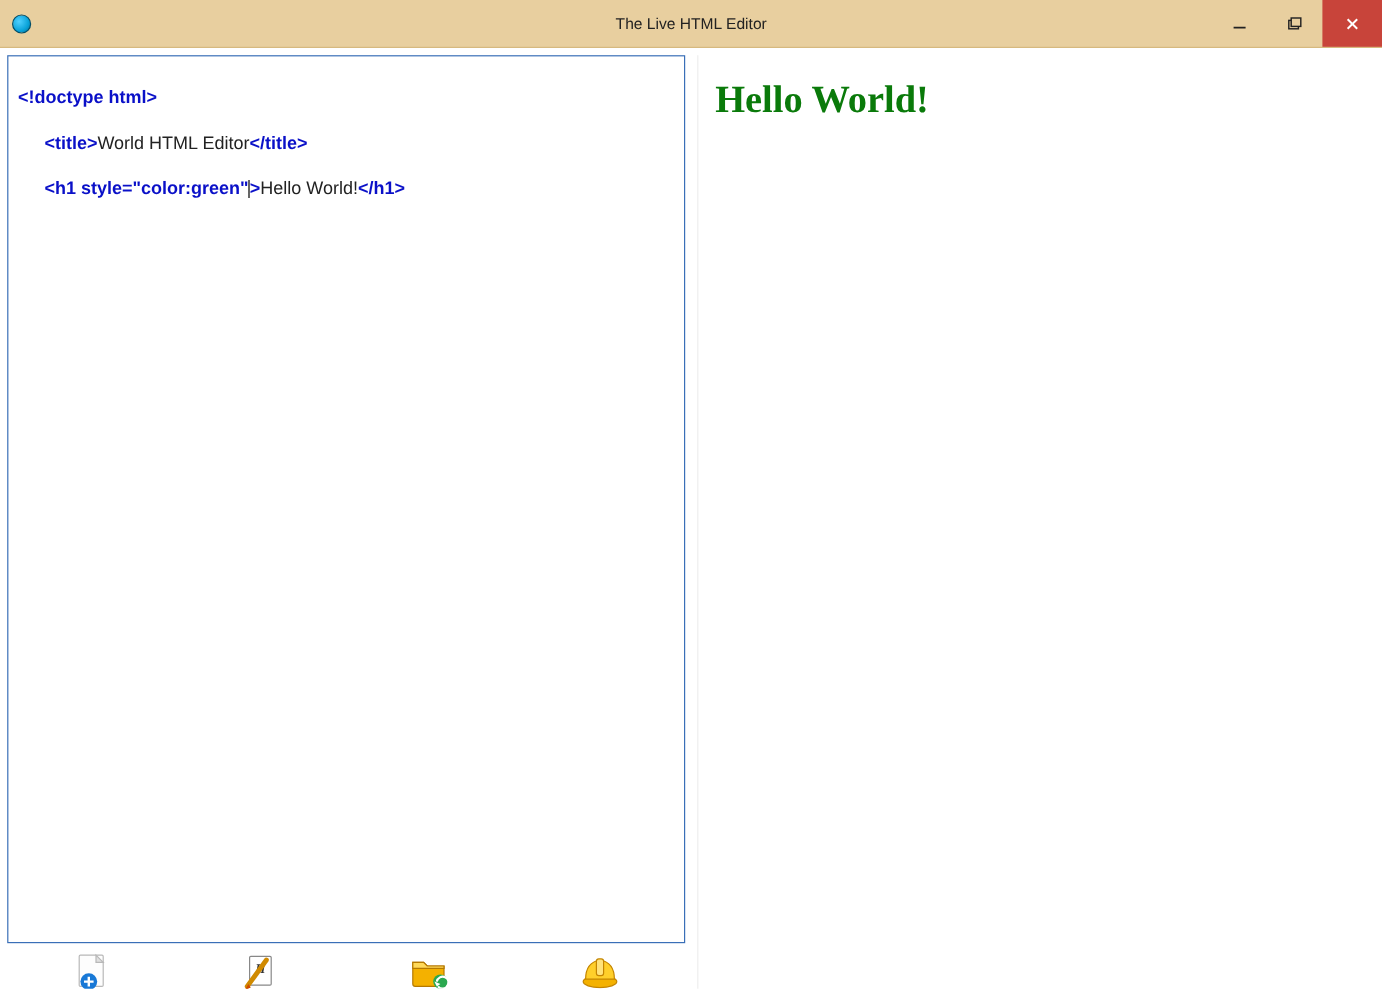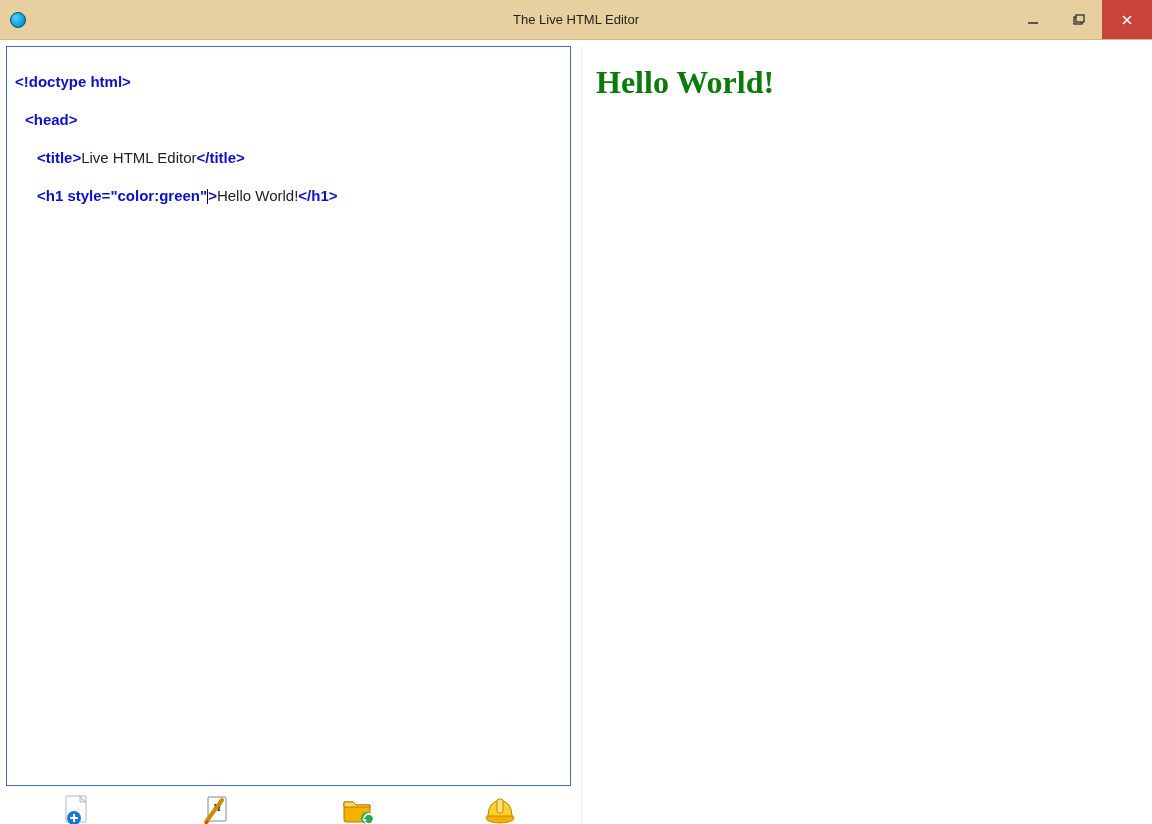--- a/index.html
+++ b/index.html
@@ -98,22 +98,21 @@
       </svg>
     </div>
   </div>
 </div>
 
 <div class="workspace">
 
   <div class="left-col">
     <div class="editor">
 <span class="line"><span class="tag">&lt;!doctype html&gt;</span></span>
-<span class="line ind1"><span class="tag">&lt;head&gt;</span></span>
-<span class="line ind2"><span class="tag">&lt;title&gt;</span><span class="txt">Live HTML Editor</span><span class="tag">&lt;/title&gt;</span></span>
+<span class="line ind2"><span class="tag">&lt;title&gt;</span><span class="txt">World HTML Editor</span><span class="tag">&lt;/title&gt;</span></span>
 <span class="line ind2"><span class="tag">&lt;h1 style="color:green"</span><span class="cursor"></span><span class="tag">&gt;</span><span class="txt">Hello World!</span><span class="tag">&lt;/h1&gt;</span></span>
     </div>
 
     <div class="toolbar">
       <div class="tool-btn">
         <svg width="30" height="32" viewBox="0 0 30 32">
           <rect x="5" y="2" width="20" height="26" rx="1" fill="#fdfdfd" stroke="#b8b8b8"></rect>
           <polygon points="19,2 25,8 19,8" fill="#e0e0e0" stroke="#b8b8b8"></polygon>
           <circle cx="13" cy="24" r="7" fill="#1878d6"></circle>
           <line x1="13" y1="20" x2="13" y2="28" stroke="#fff" stroke-width="2"></line>

